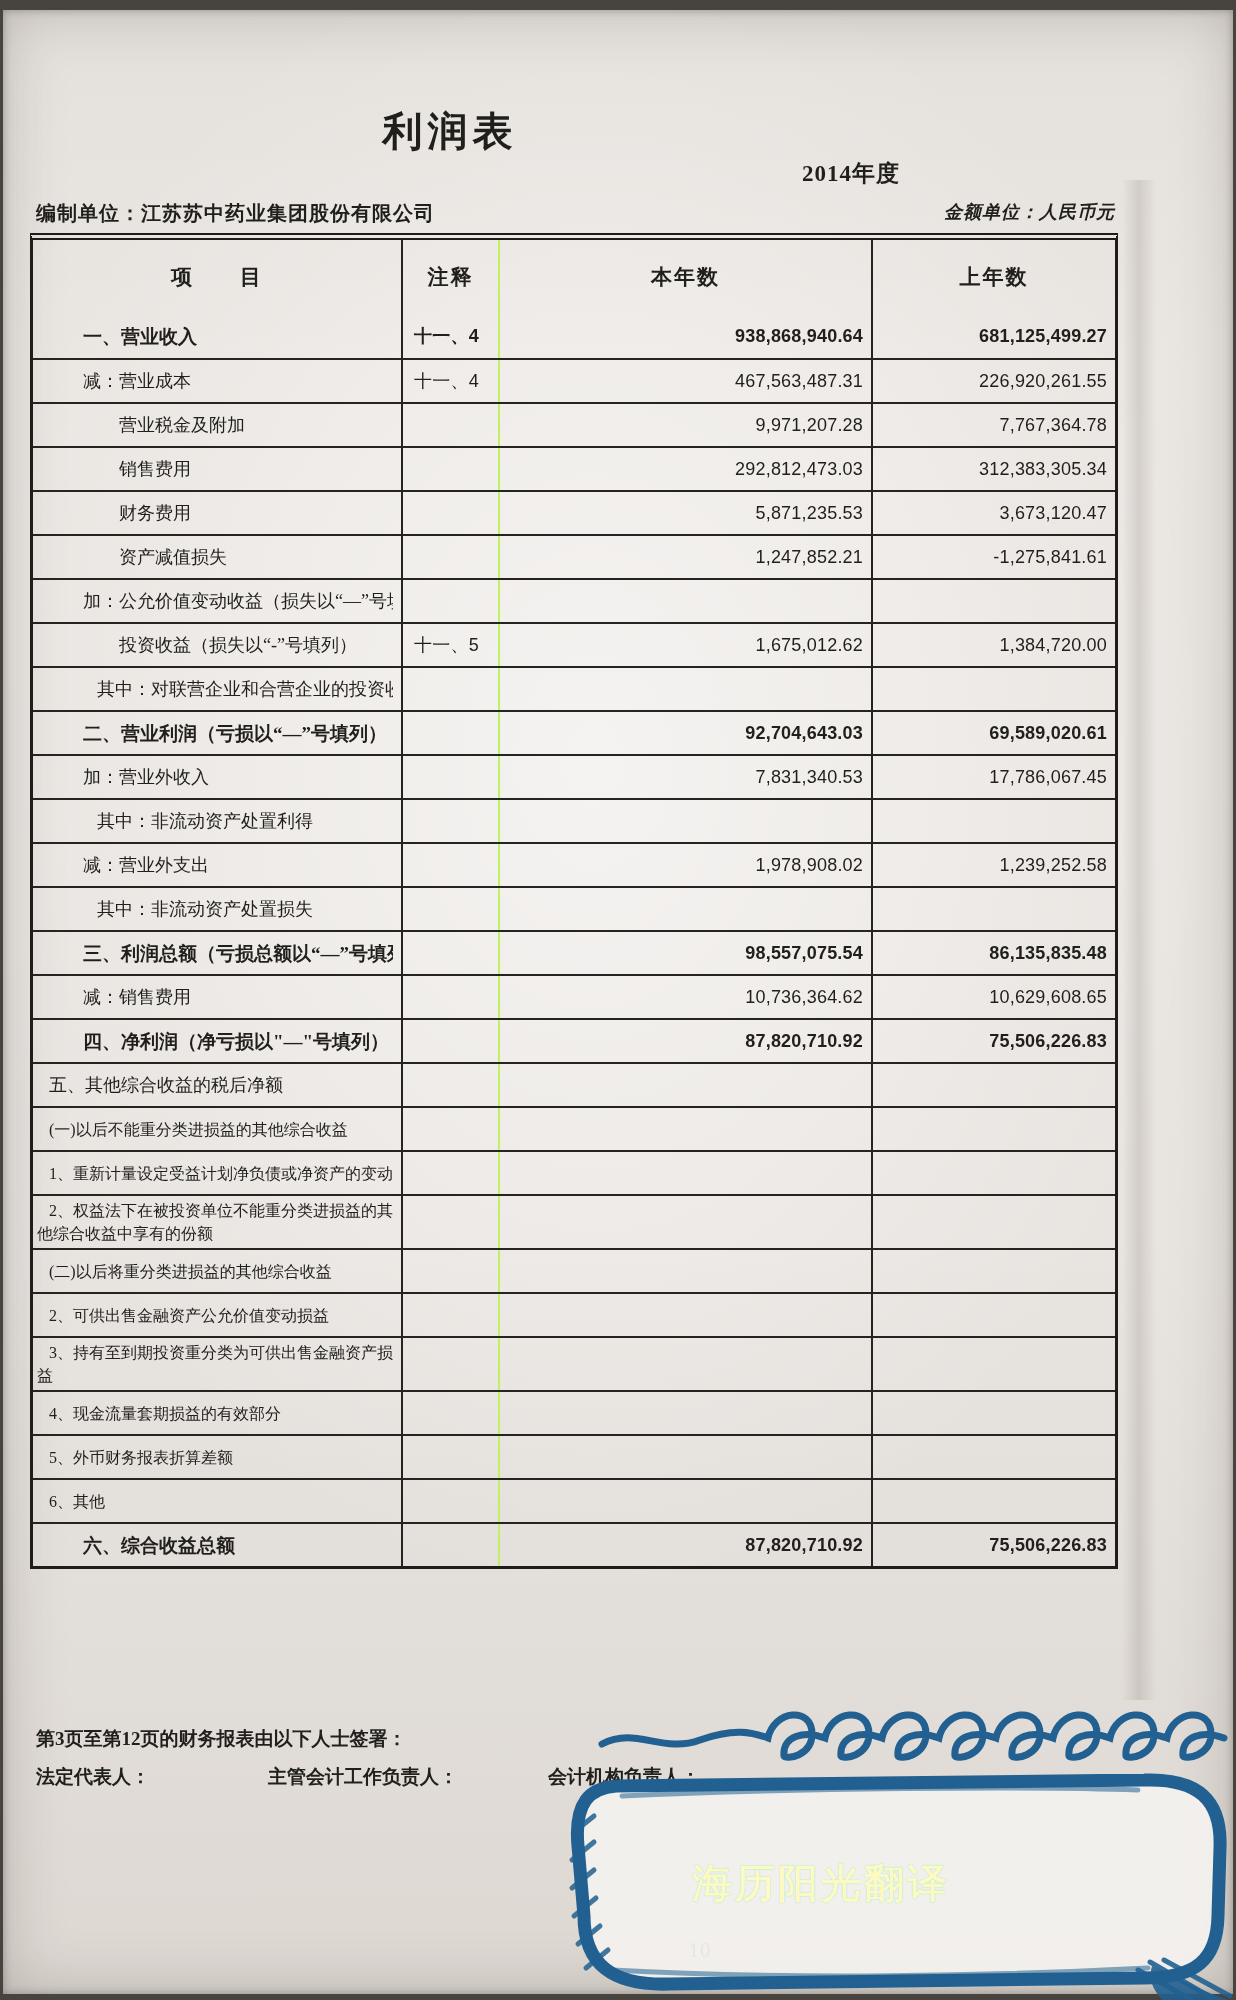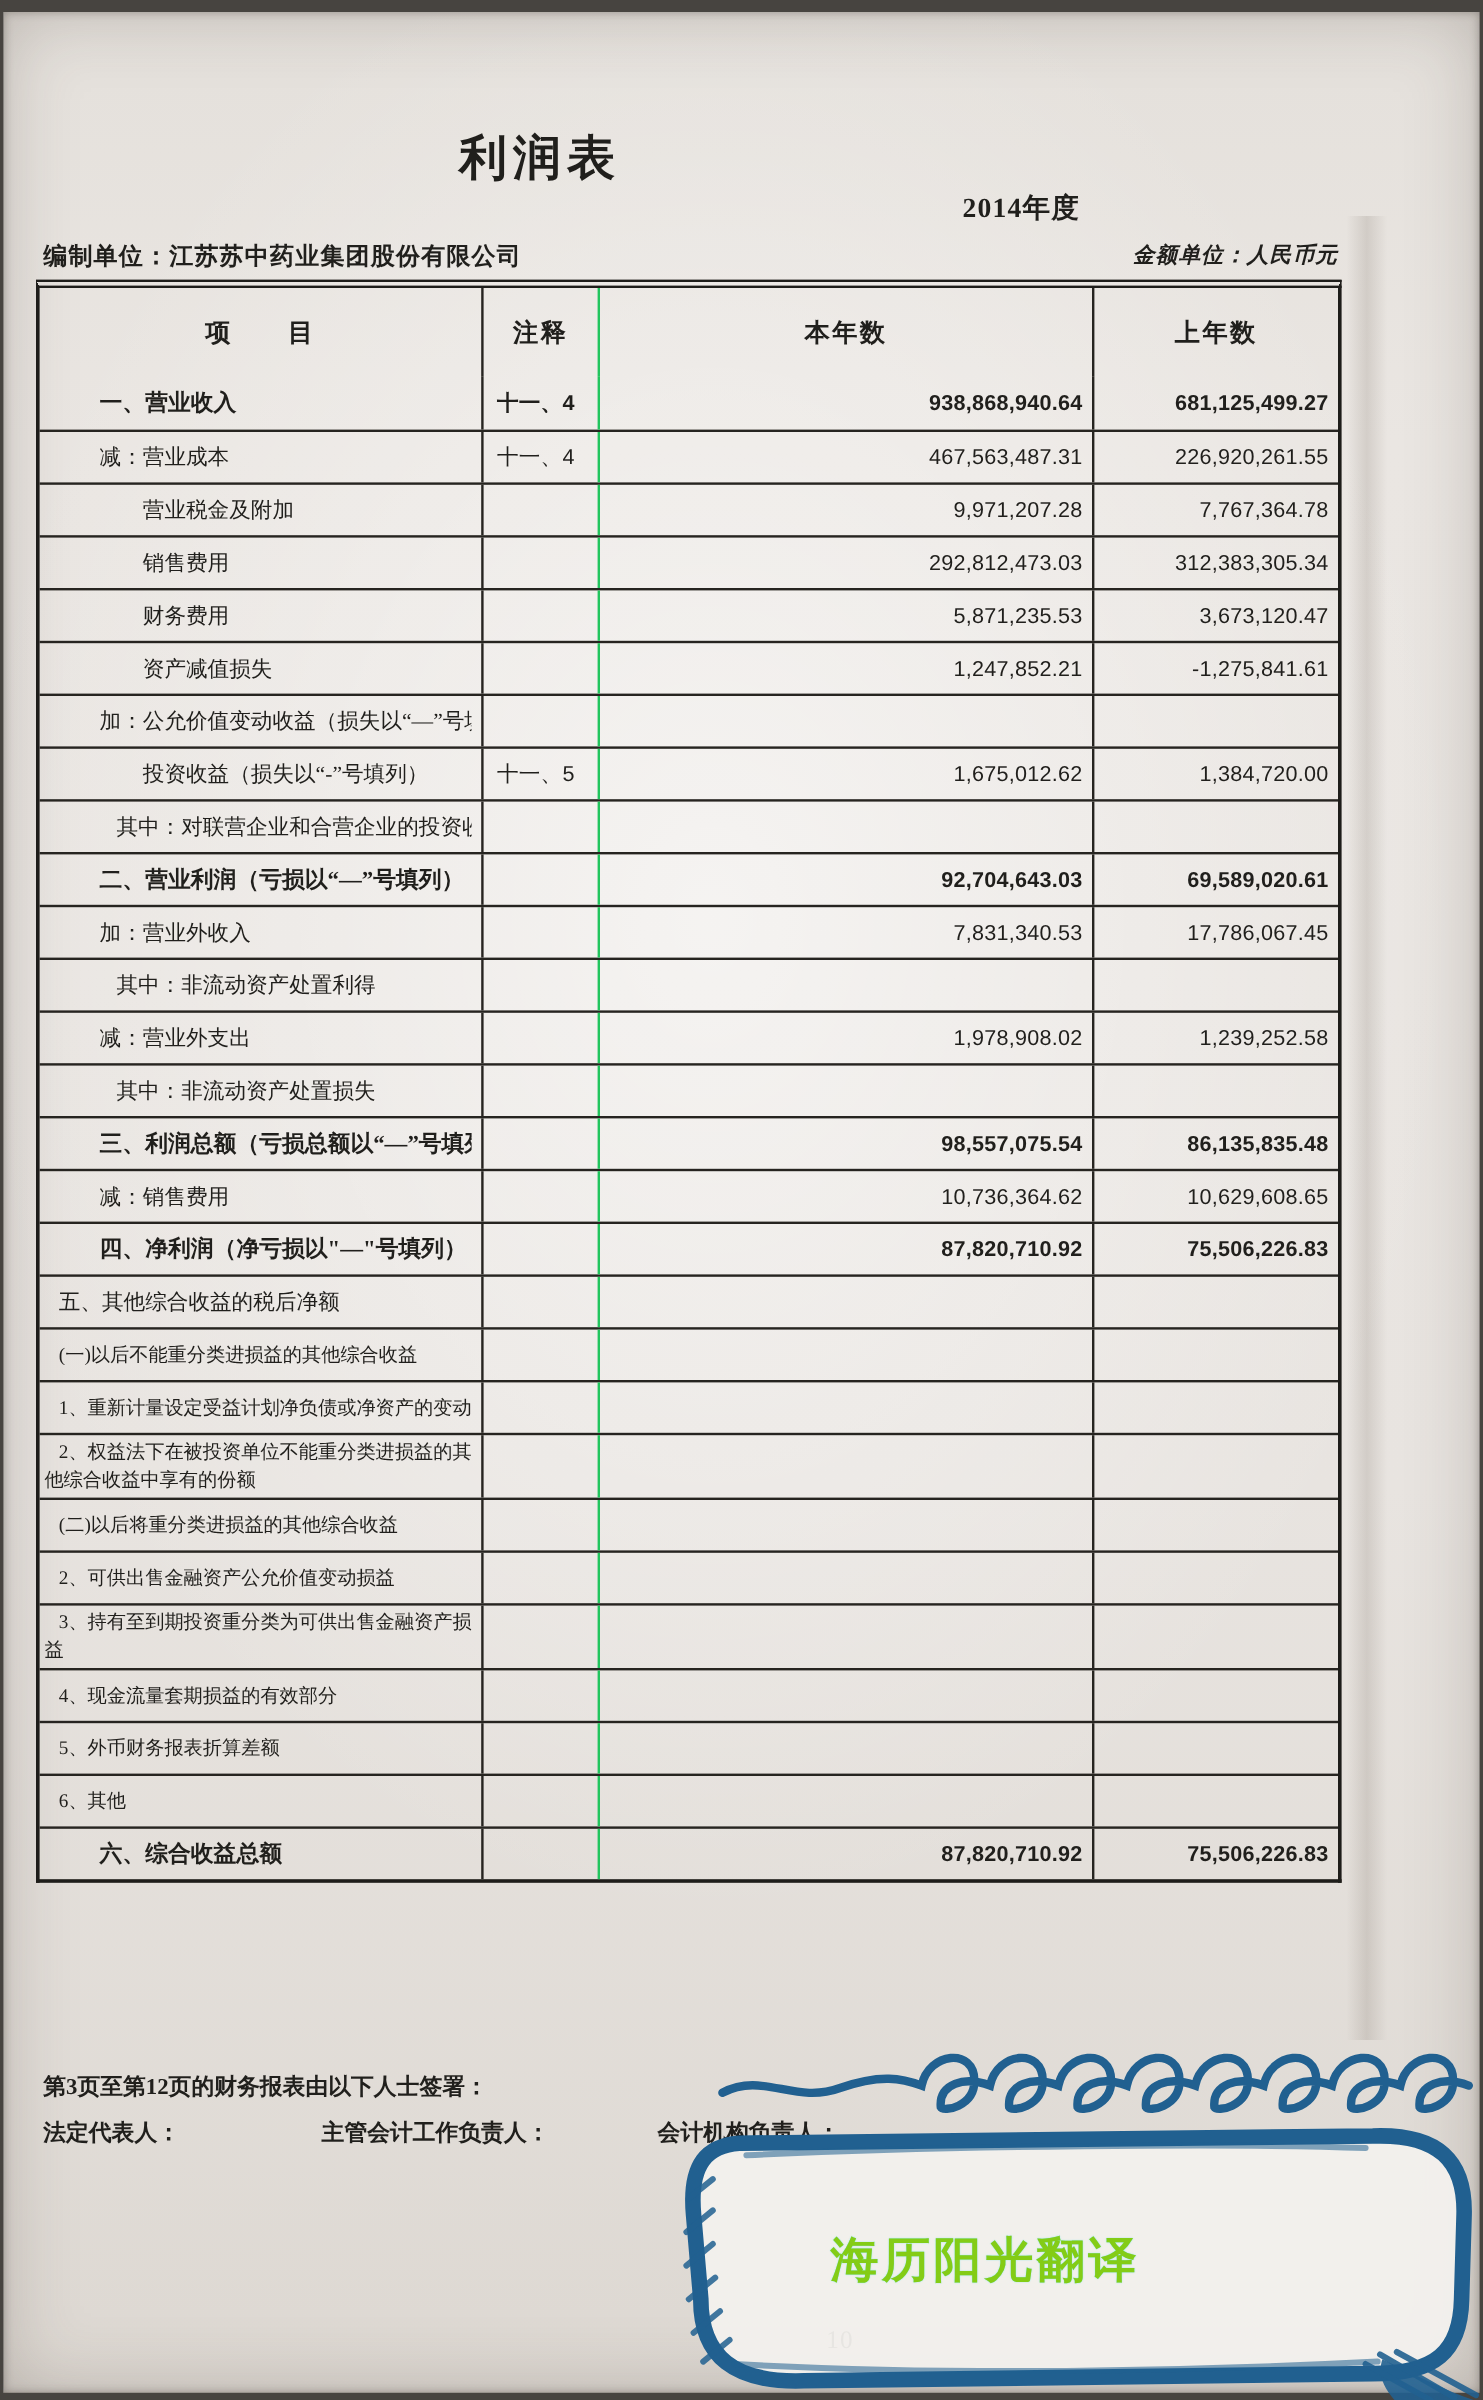--- a/index.html
+++ b/index.html
@@ -23,21 +23,21 @@
 
   .ptable{position:absolute;left:30px;top:233px;width:1088px;
           border:3px solid #1e1d1a;border-top:7px double #1e1d1a;box-sizing:border-box;}
   .trow{display:flex;align-items:center;min-height:44px;border-top:2px solid #262420;box-sizing:border-box;}
   .trow:first-child{border-top:none;}
   .thead{min-height:74px;font-weight:700;}
   .cell{box-sizing:border-box;padding:3px 8px 3px 0;}
   .c-item{width:368px;}
   .c-note{width:97px;text-align:center;border-left:2px solid #262420;align-self:stretch;
           display:flex;align-items:center;justify-content:center;}
-  .c-cur{width:412px;text-align:center;border-left:2px solid #22c55e;align-self:stretch;
+  .c-cur{width:373px;text-align:center;border-left:2px solid #bef264;align-self:stretch;
          display:flex;align-items:center;justify-content:flex-end;}
   .c-prior{flex:1;text-align:right;border-left:2px solid #262420;align-self:stretch;
          display:flex;align-items:center;justify-content:flex-end;}
   .thead .c-item,.thead .c-cur,.thead .c-prior{display:flex;align-items:center;justify-content:center;}
   .thead .cell{font-size:21px;letter-spacing:2px;padding:3px;}
   .item-text{display:block;font-size:18px;line-height:25px;white-space:nowrap;overflow:hidden;}
   .wrap .item-text{white-space:normal;font-size:16px;line-height:23px;}
   .small .item-text{font-size:16px;}
   .num{font-family:"Liberation Sans","DejaVu Sans",sans-serif;font-size:18px;letter-spacing:.2px;}
   .bold .item-text,.bold .num{font-weight:700;}
@@ -54,21 +54,21 @@
   .sig-label{position:absolute;top:1764px;font-size:19px;font-weight:600;}
   .sig-1{left:36px;}
   .sig-2{left:268px;}
   .sig-3{left:548px;}
   .page-number{position:absolute;left:0;top:1938px;width:1400px;text-align:center;
                font-size:21px;color:#4c4a44;letter-spacing:1px;}
 
   .squiggle{position:absolute;left:596px;top:1708px;width:640px;height:54px;}
   .bubble{position:absolute;left:552px;top:1766px;width:684px;height:234px;}
   .watermark-text{position:absolute;left:692px;top:1856px;font-size:40px;font-weight:700;
-      letter-spacing:3px;color:#84cc16;font-family:"Liberation Sans","DejaVu Sans",sans-serif;
+      letter-spacing:3px;color:#fef9c3;font-family:"Liberation Sans","DejaVu Sans",sans-serif;
       text-shadow:0 0 1px rgba(21,223,223,.7);z-index:6;}
   .bubble svg,.squiggle svg{display:block;width:100%;height:100%;}
   .bubble{z-index:5;}
   .squiggle{z-index:5;}
 </style>
 </head>
 <body>
 
 <div class="photo">
   <div class="paper"></div>

